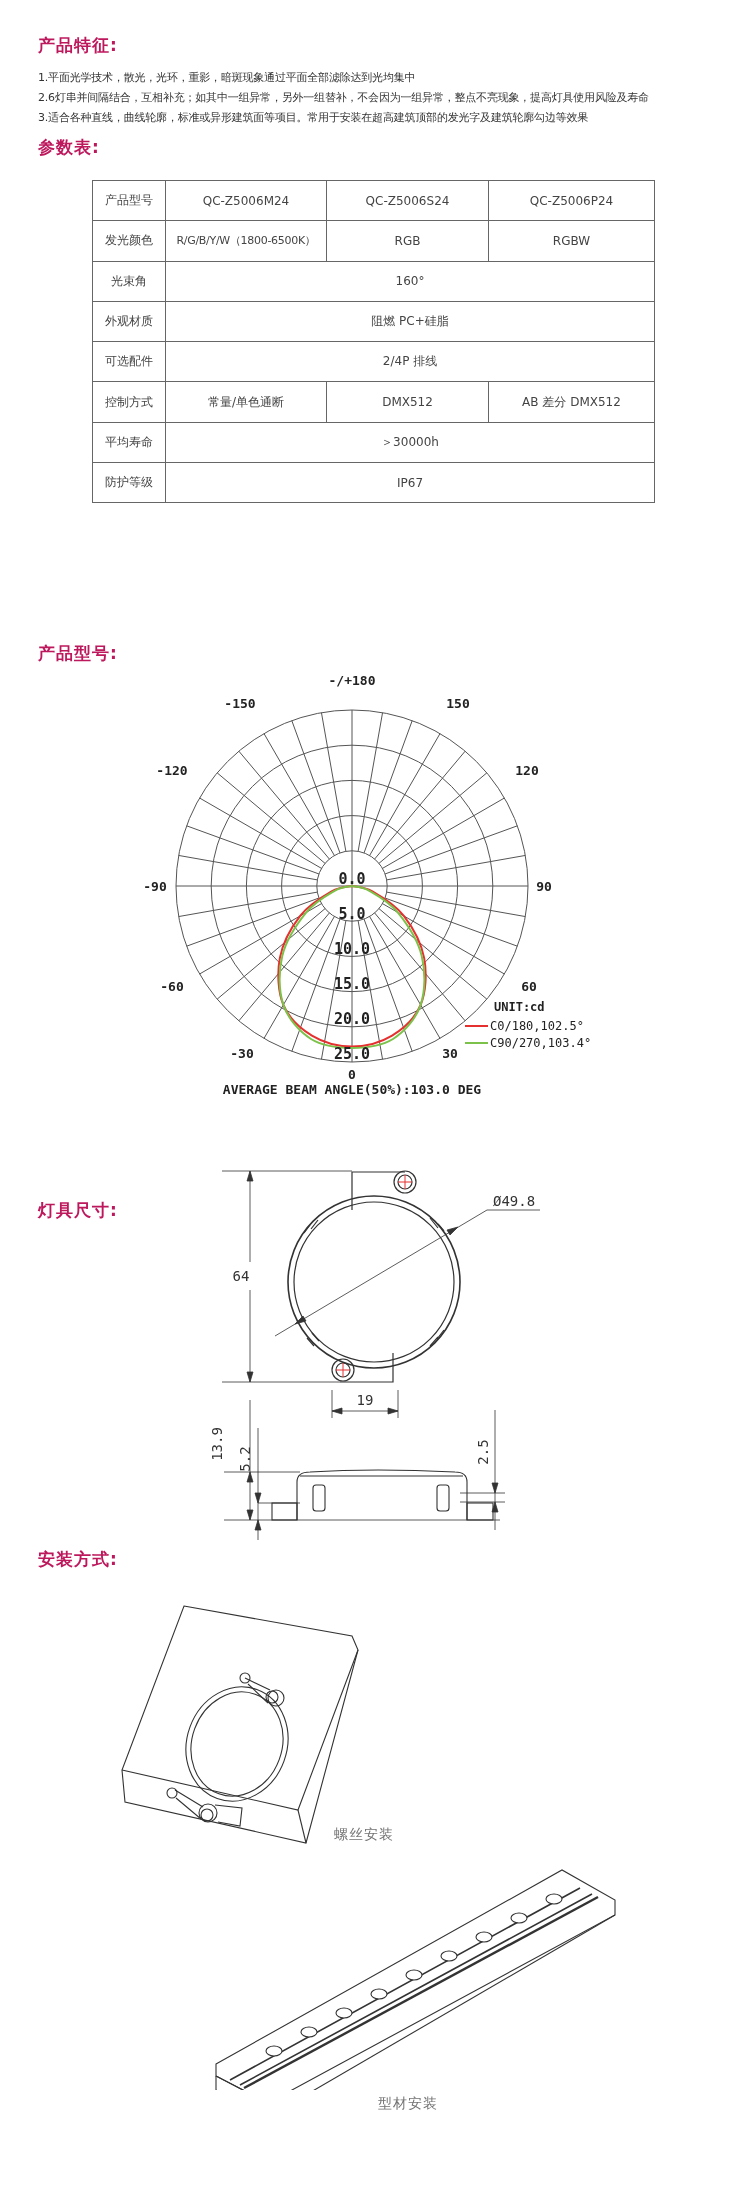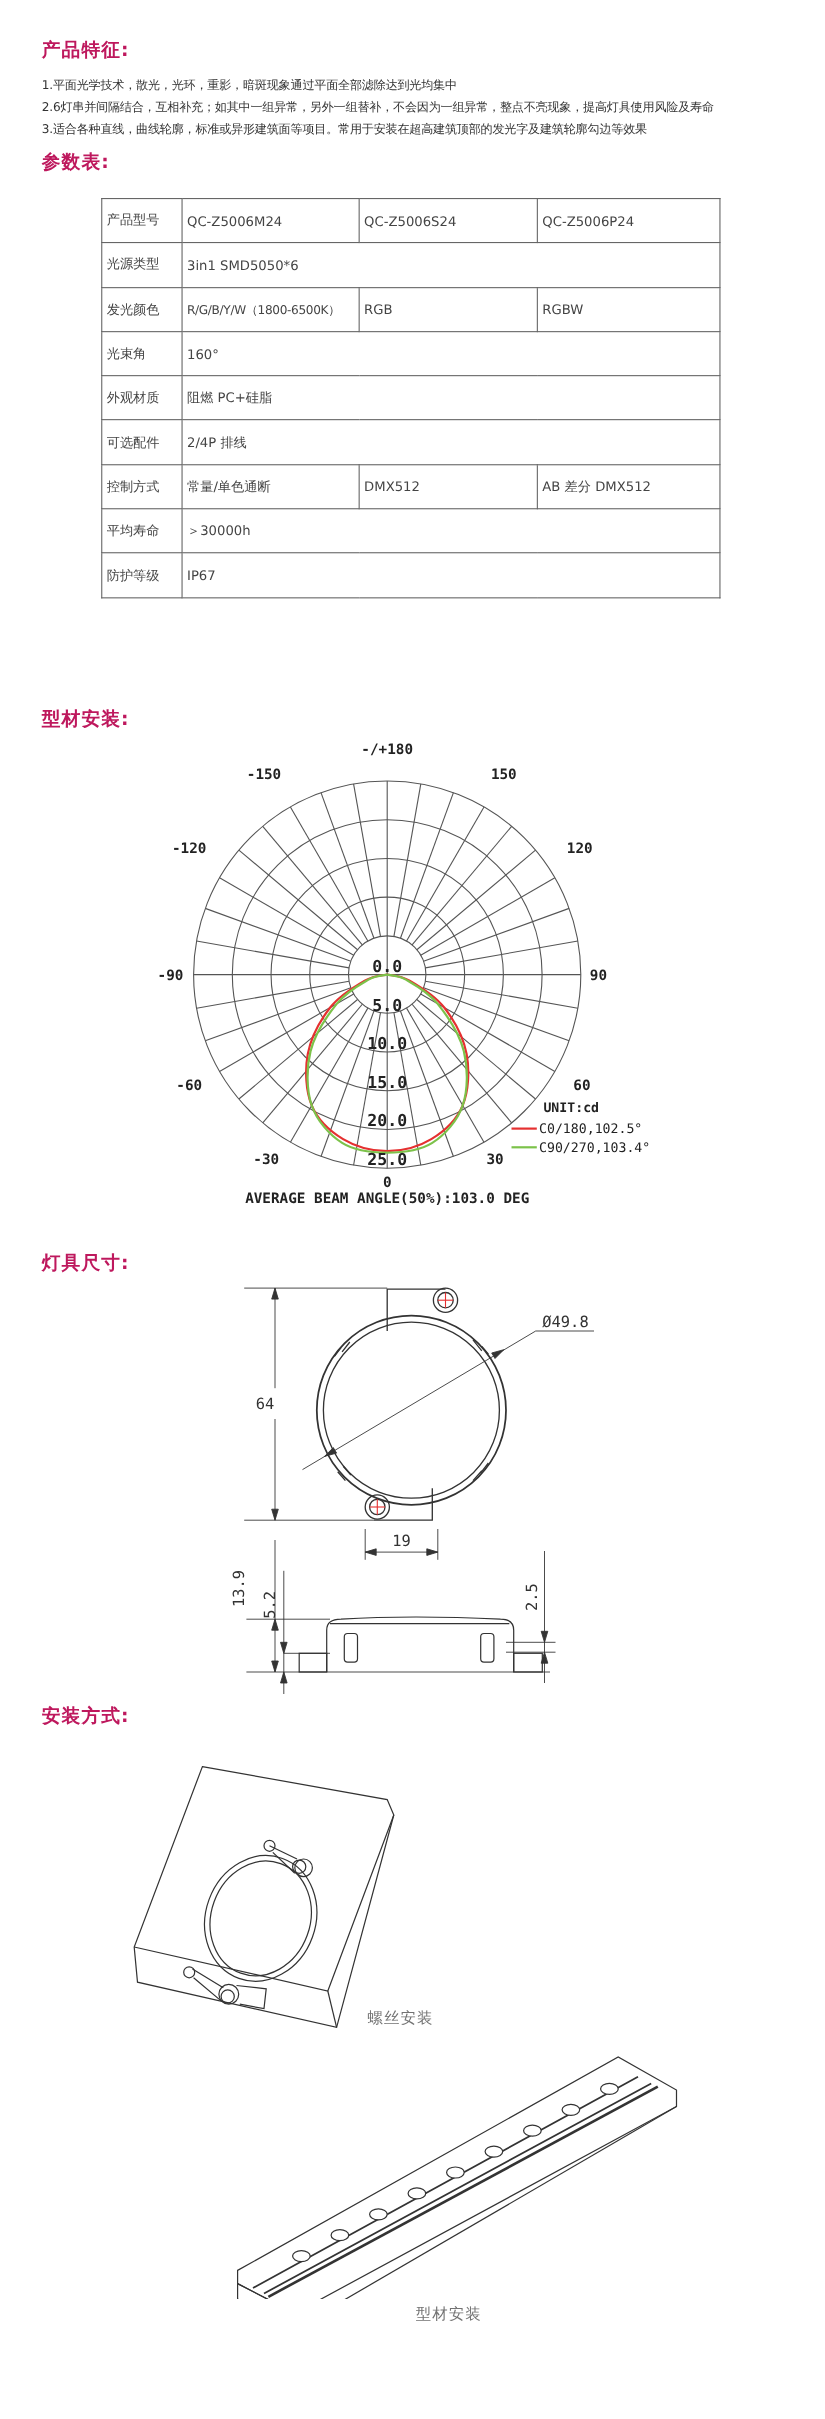--- a/index.html
+++ b/index.html
@@ -14,21 +14,21 @@
   }
   .feature {
     position: absolute; left: 38px; font-size: 11px; color: #333; white-space: nowrap;
     letter-spacing: -0.2px;
   }
   table.spec {
     position: absolute; left: 92px; top: 180px; width: 563px;
     border-collapse: collapse; font-size: 12px; color: #444;
   }
   table.spec td {
-    border: 1px solid #666; height: 40.3px; vertical-align: middle;
+    border: 1px solid #666; height: 40.3px; text-align: center; vertical-align: middle;
     padding: 0 4px; white-space: nowrap;
   }
   table.spec td.lbl { width: 73px; }
   table.spec td.c1 { width: 161px; }
   table.spec td.c2 { width: 162px; }
   .abs { position: absolute; }
   svg text { font-family: "DejaVu Sans Mono", "Liberation Mono", monospace; }
   .cap {
     position: absolute; font-size: 14px; color: #737373; letter-spacing: 1px;
   }
@@ -45,24 +45,20 @@
 
 <table class="spec">
   <tbody>
       <tr>
     <td class="lbl">产品型号</td>
     <td class="c1">QC-Z5006M24</td>
     <td class="c2">QC-Z5006S24</td>
     <td>QC-Z5006P24</td>
   </tr>
   <tr>
-    <td class="lbl">光源类型</td>
-    <td colspan="3">3in1 SMD5050*6</td>
-  </tr>
-  <tr>
     <td class="lbl">发光颜色</td>
     <td style="font-size:11px;letter-spacing:-0.3px;">R/G/B/Y/W（1800-6500K）</td>
     <td>RGB</td>
     <td>RGBW</td>
   </tr>
   <tr>
     <td class="lbl">光束角</td>
     <td colspan="3">160°</td>
   </tr>
   <tr>
@@ -83,21 +79,21 @@
     <td class="lbl">平均寿命</td>
     <td colspan="3">＞30000h</td>
   </tr>
   <tr>
     <td class="lbl">防护等级</td>
     <td colspan="3">IP67</td>
   </tr>
 </tbody>
   </table>
 
-<div class="h2" style="top:642px;">型材安装:</div>
+<div class="h2" style="top:642px;">产品型号:</div>
 
 <svg class="abs" style="left:0;top:0;" width="750" height="1120" viewBox="0 0 750 1120">
   <g id="polar-grid" stroke="#555" stroke-width="1" fill="none">
       <circle cx="352" cy="886" r="35.2"></circle>
       <circle cx="352" cy="886" r="70.4"></circle>
       <circle cx="352" cy="886" r="105.6"></circle>
       <circle cx="352" cy="886" r="140.8"></circle>
       <circle cx="352" cy="886" r="176"></circle>
       <line x1="352" y1="886" x2="352" y2="1062"></line>
       <line x1="358.112415853876" y1="920.6652329060297" x2="382.56207926937975" y2="1059.3261645301486"></line>
@@ -163,21 +159,21 @@
     <text x="352" y="1059" text-anchor="middle">25.0</text>
   </g>
   <text x="494" y="1011" font-size="12" font-weight="bold" fill="#222">UNIT:cd</text>
   <line x1="465" y1="1026" x2="488" y2="1026" stroke="#e53030" stroke-width="2"></line>
   <text x="490" y="1030" font-size="12" fill="#222">C0/180,102.5°</text>
   <line x1="465" y1="1043" x2="488" y2="1043" stroke="#7cc24a" stroke-width="2"></line>
   <text x="490" y="1047" font-size="12" fill="#222">C90/270,103.4°</text>
   <text x="352" y="1094" text-anchor="middle" font-size="13" font-weight="bold" fill="#222">AVERAGE BEAM ANGLE(50%):103.0 DEG</text>
 </svg>
 
-<div class="h2" style="top:1137px;text-align:center;">灯具尺寸:</div>
+<div class="h2" style="top:1199px;text-align:center;">灯具尺寸:</div>
 
 <svg class="abs" style="left:0;top:1140px;" width="750" height="400" viewBox="0 1140 750 400">
   <g stroke="#333" fill="none" stroke-width="1.2">
 
     <path d="M 352 1210 L 352 1172 L 405 1172"></path>
     <circle cx="405" cy="1182" r="11"></circle>
     <circle cx="405" cy="1182" r="7"></circle>
 
     <path d="M 393 1353 L 393 1382 L 340 1382"></path>
     <circle cx="343" cy="1370" r="11"></circle>

